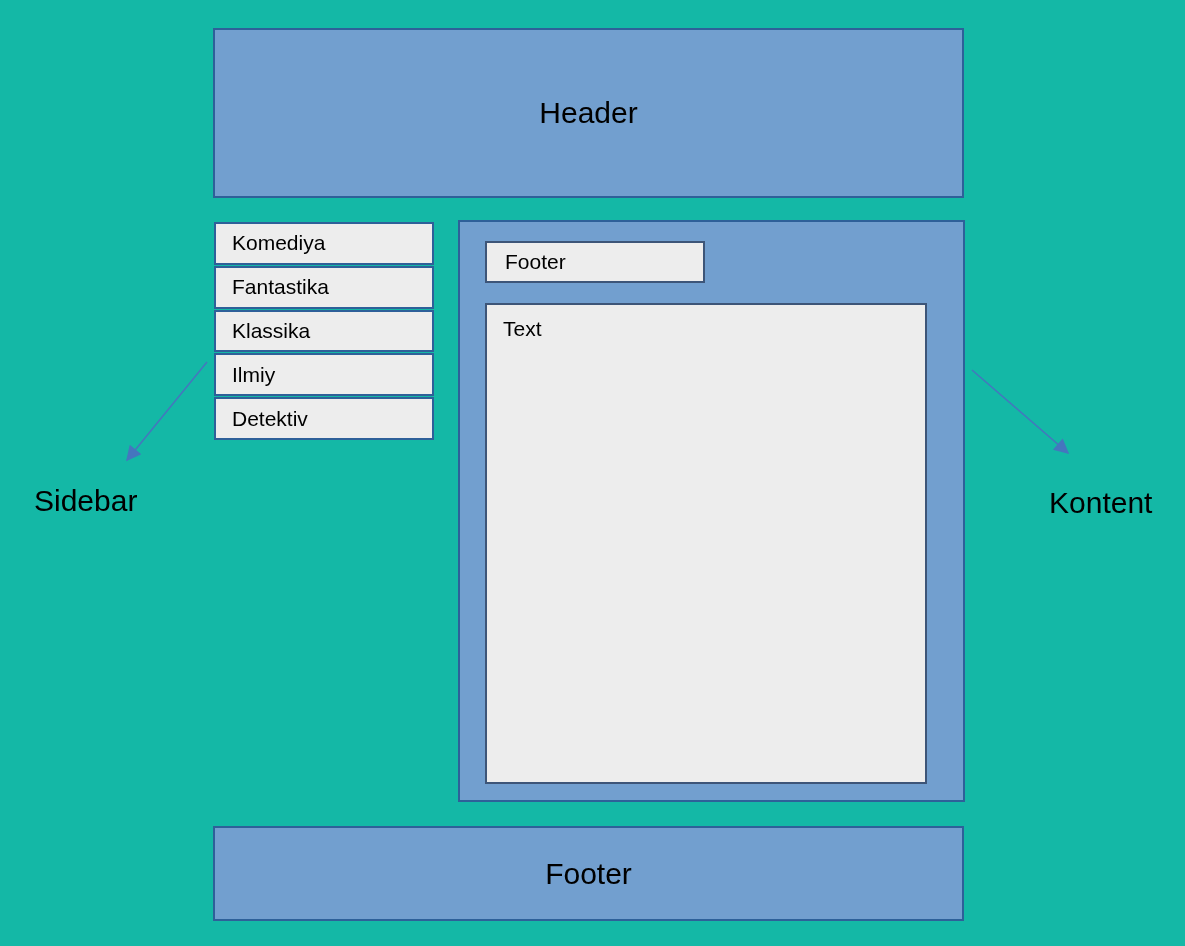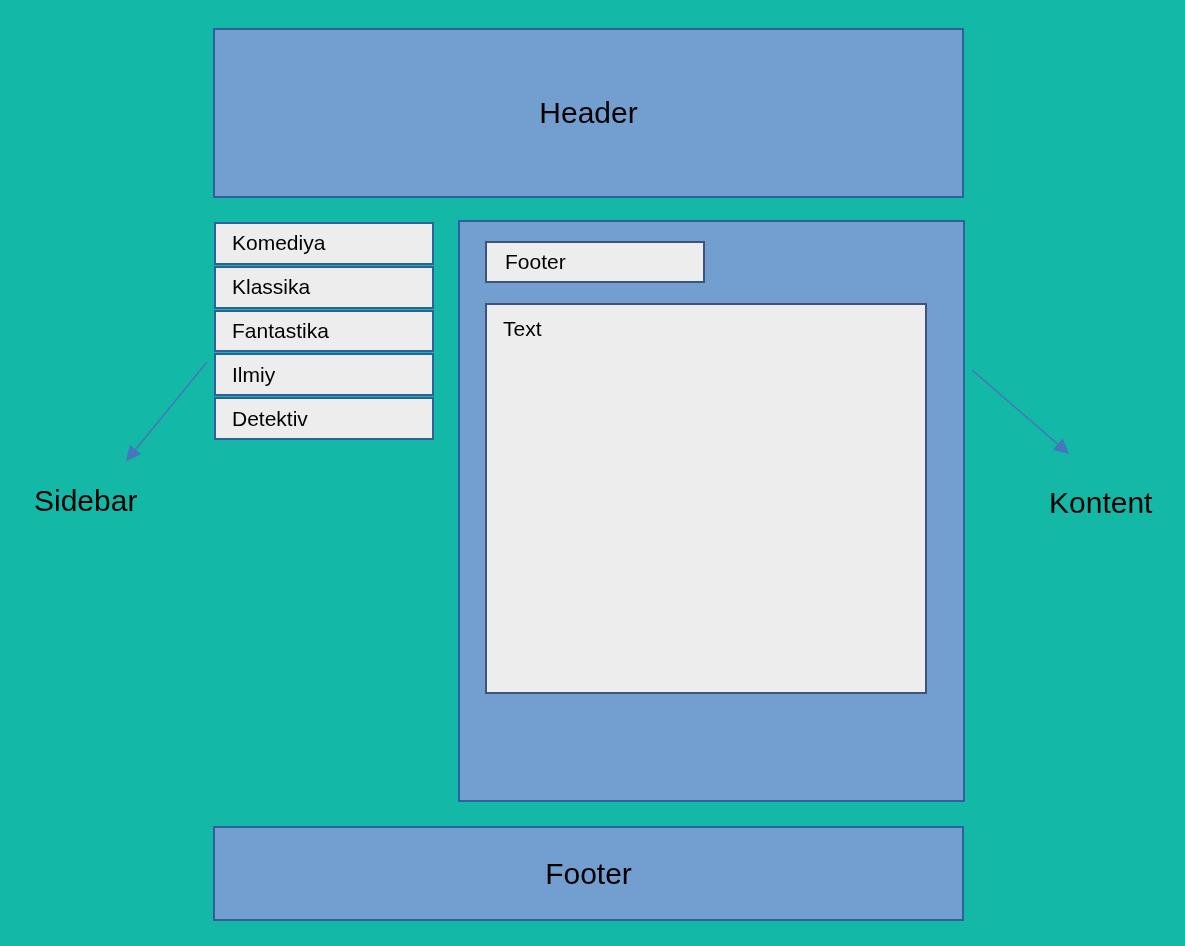--- a/index.html
+++ b/index.html
@@ -61,21 +61,21 @@
   }
   .mavzu-box {
     left: 25px; top: 19px;
     width: 220px; height: 42px;
     display: flex;
     align-items: center;
     padding-left: 18px;
   }
   .text-box {
     left: 25px; top: 81px;
-    width: 442px; height: 391px;
+    width: 442px; height: 481px;
     padding: 12px 0 0 16px;
   }
   .caption {
     position: absolute;
     font-size: 30px;
     color: #000000;
     white-space: nowrap;
   }
   .sidebar-caption { left: 34px;   top: 484px; }
   .kontent-caption { left: 1049px; top: 486px; }
@@ -93,24 +93,24 @@
 
   <div class="bluebox header-box center-label">
     <span>Header</span>
   </div>
 
   <div class="sidebar-list">
     <div class="menu-item">
       <span>Komediya</span>
     </div>
     <div class="menu-item">
-      <span>Klassika</span>
+      <span>Fantastika</span>
     </div>
     <div class="menu-item">
-      <span>Fantastika</span>
+      <span>Klassika</span>
     </div>
     <div class="menu-item">
       <span>Ilmiy</span>
     </div>
     <div class="menu-item">
       <span>Detektiv</span>
     </div>
   </div>
 
   <div class="bluebox content-box">

